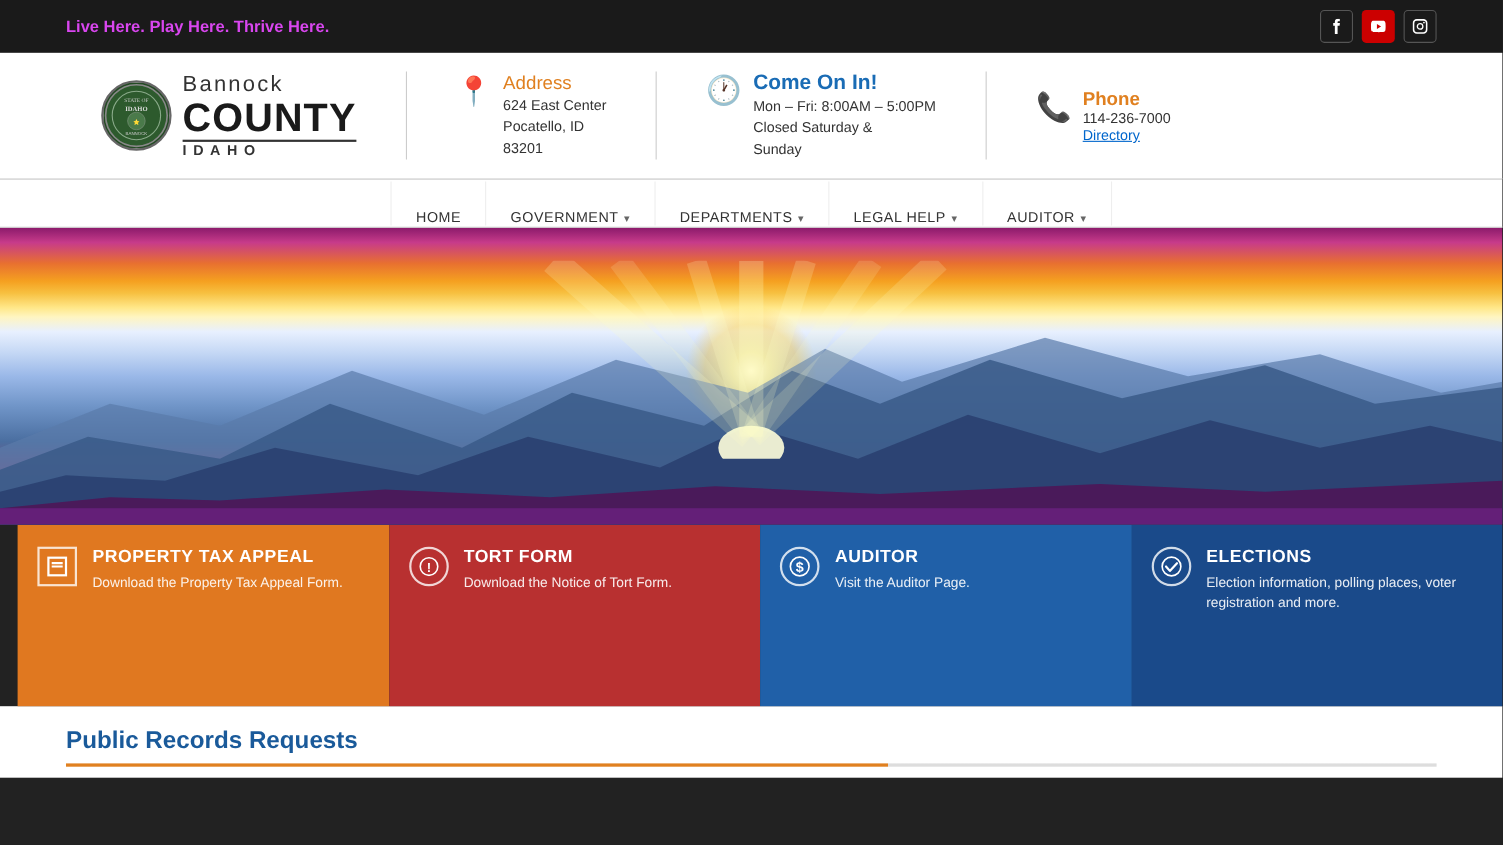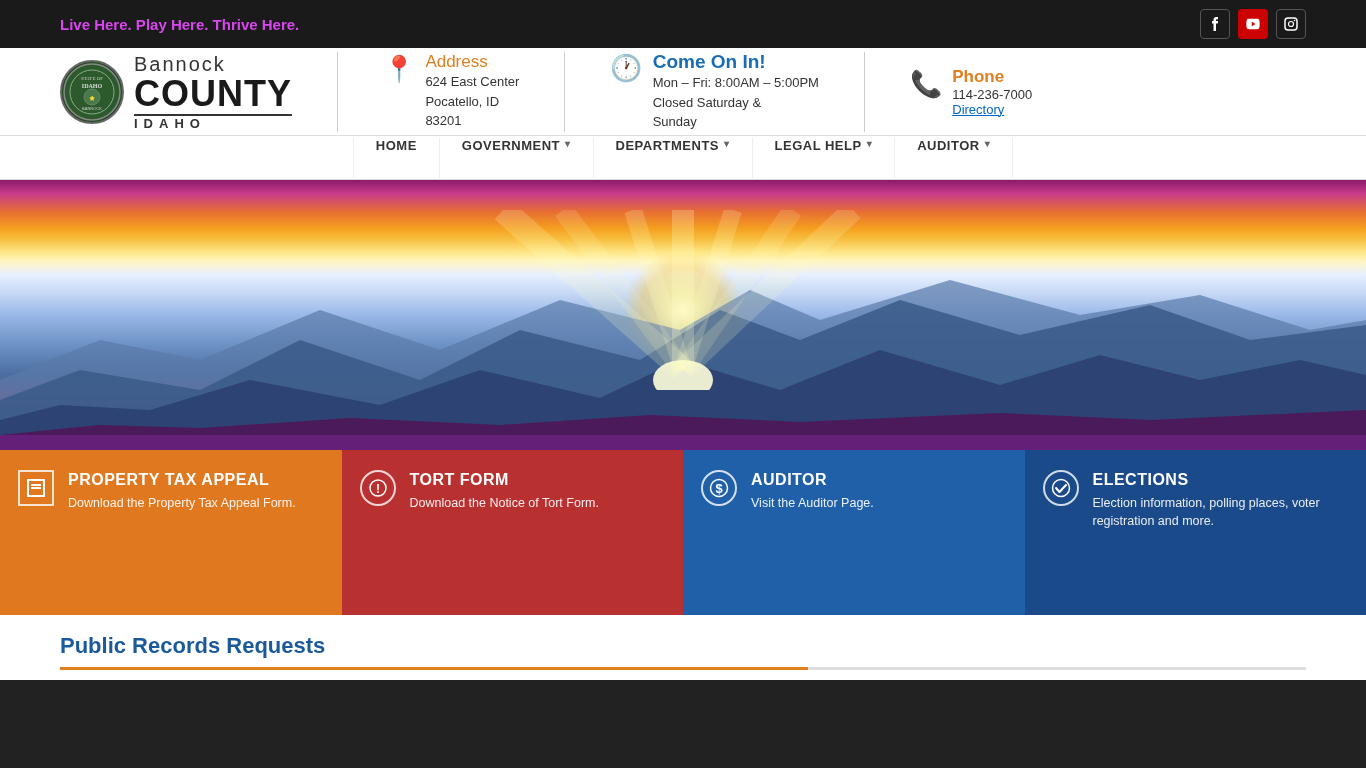--- a/index.html
+++ b/index.html
@@ -35,24 +35,24 @@
     }
     .social-fb { background: transparent; border: 1px solid #555; }
     .social-yt { background: #cc0000; }
     .social-ig { background: transparent; border: 1px solid #555; }
 
     
     .header {
       background: white;
       display: flex;
       align-items: center;
-      padding: 10px 60px;
+      padding: 10px 92px;
       gap: 30px;
       border-bottom: 1px solid #ddd;
-      height: 88px;
+      height: 115px;
     }
     .logo-area {
       display: flex;
       align-items: center;
       gap: 10px;
       min-width: 220px;
     }
     .logo-seal {
       width: 64px; height: 64px;
       border-radius: 50%;
@@ -137,23 +137,23 @@
       align-items: center;
       justify-content: center;
       gap: 0;
       border-bottom: 1px solid #ddd;
       height: 44px;
     }
     .nav-item {
       padding: 0 22px;
       height: 40px;
       display: flex;
-      align-items: flex-start;
+      align-items: flex-end;
       font-size: 13px;
-      font-weight: 700;
+      font-weight: 400;
       color: #333;
       cursor: pointer;
       letter-spacing: 0.5px;
       border-right: 1px solid #eee;
       gap: 5px;
     }
     .nav-item:first-child { border-left: 1px solid #eee; }
     .nav-chevron { font-size: 10px; color: #666; }
 
     
@@ -203,20 +203,21 @@
       height: 120px;
       background: radial-gradient(circle, rgba(255,250,200,1) 0%, rgba(255,240,150,0.8) 20%, rgba(255,200,50,0.4) 50%, transparent 70%);
       border-radius: 50%;
     }
 
     
     .cards-section {
       display: flex;
       width: 1366px;
       height: 165px;
+      padding-left: 16px;
     }
     .card {
       flex: 1;
       display: flex;
       align-items: flex-start;
       padding: 20px 18px;
       gap: 14px;
       color: white;
     }
     .card-orange { background: #e07820; }

